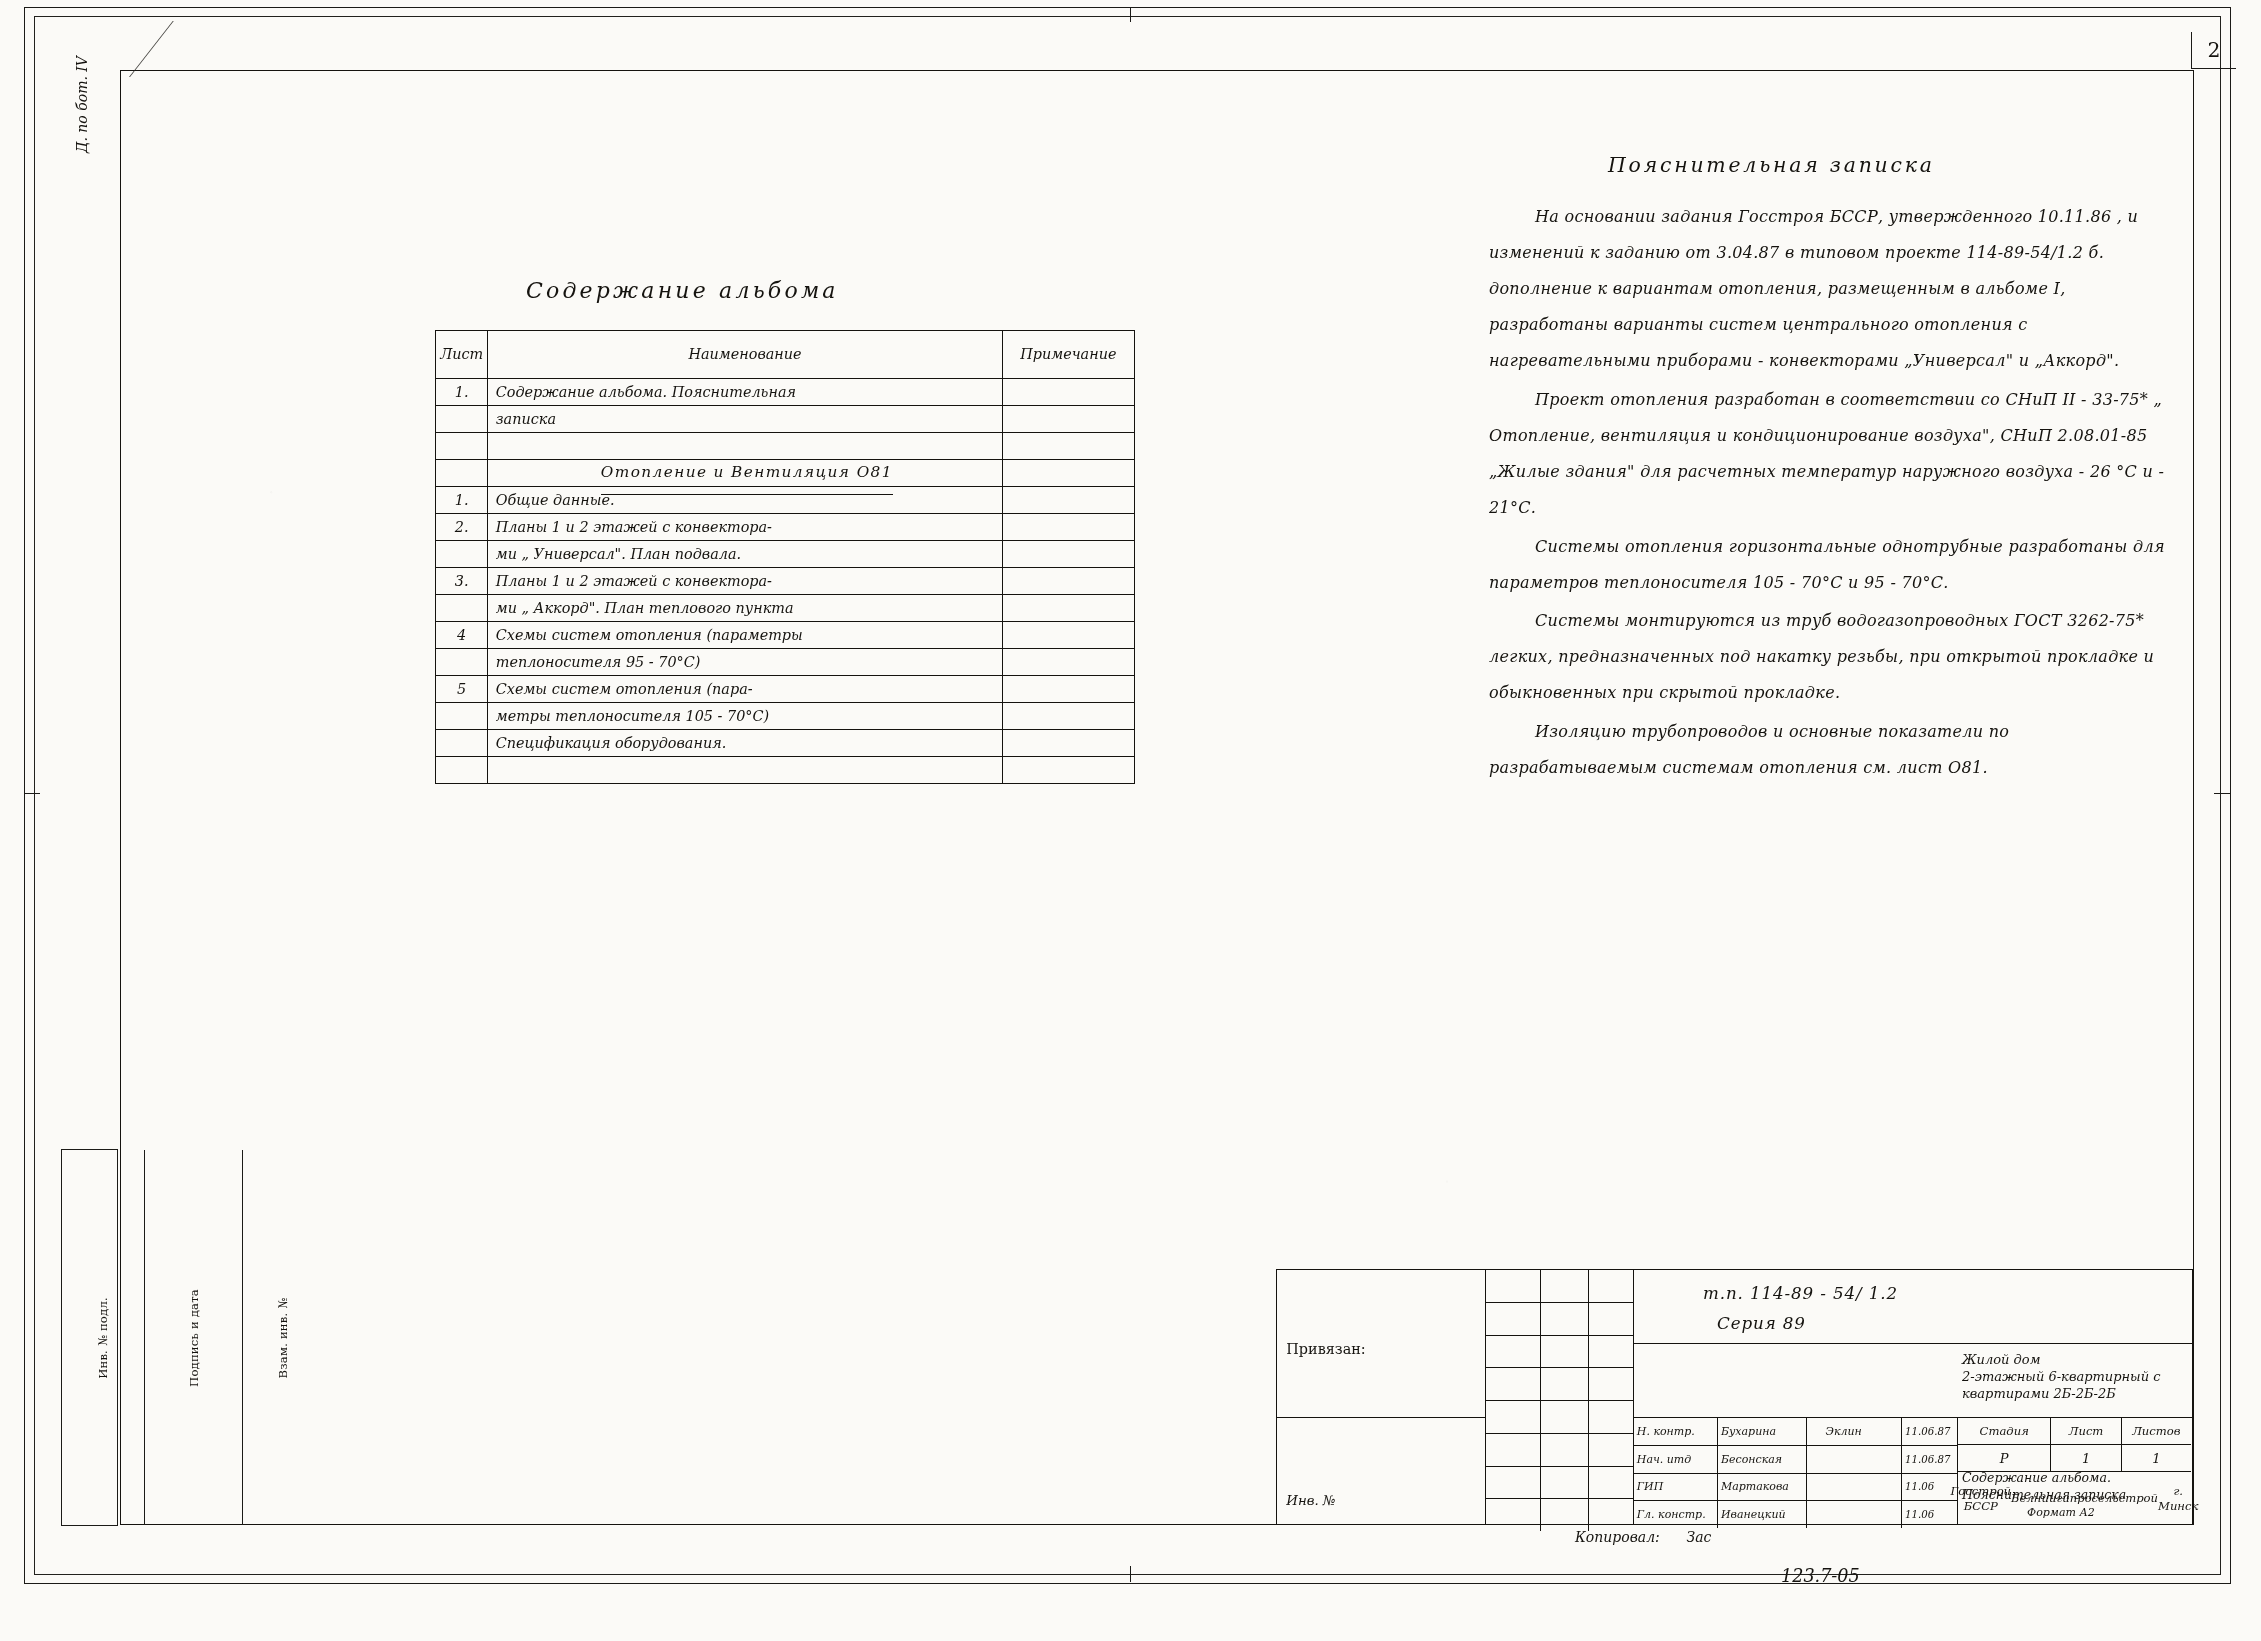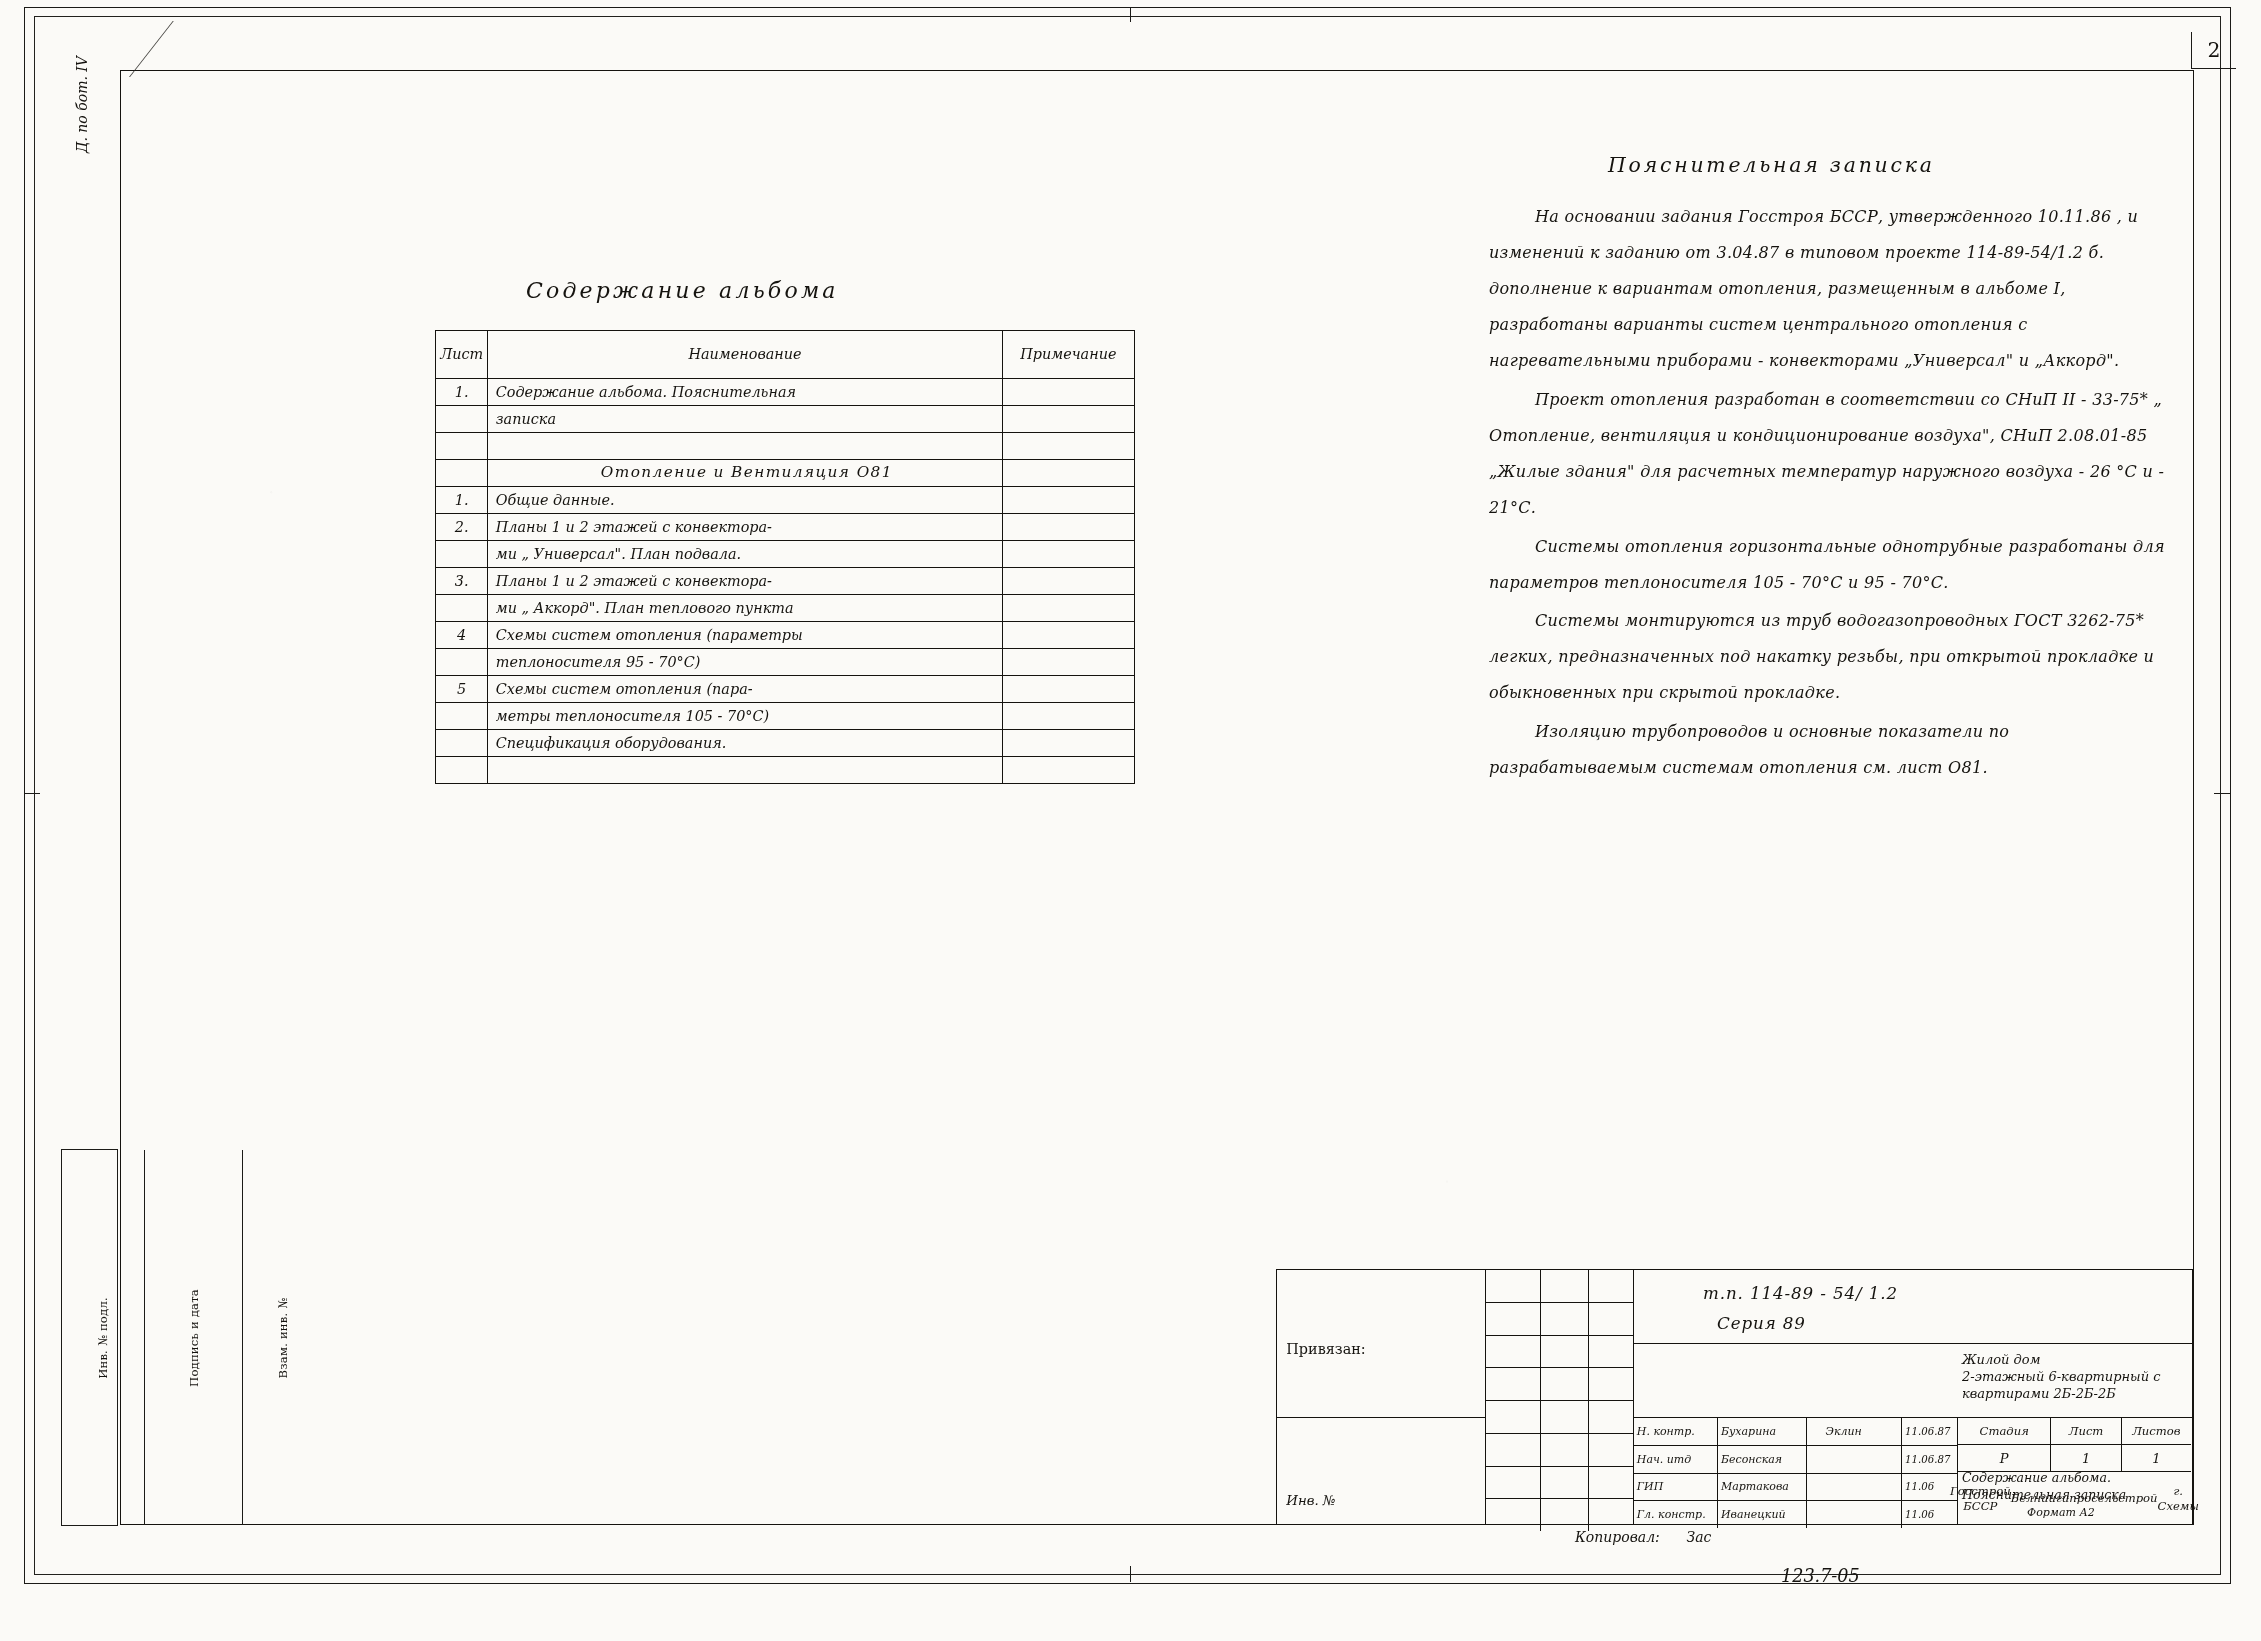--- a/index.html
+++ b/index.html
@@ -153,21 +153,21 @@
   }
   table.toc td.name {
     padding-left: 7.4px;
   }
   table.toc tr { height: 27px; }
   .hdr-sect {
     text-align: center;
     font-size: 15.3px;
     letter-spacing: 1.4px;
   }
-  .hdr-sect span { border-bottom: 0.9px solid #15130f; padding-bottom: 5px; }
+  .hdr-sect span { border-bottom: 0.9px solid #15130f; padding-bottom: 13px; }
 
   
   .note-title {
     position: absolute;
     left: 1608px;
     top: 153px;
     font-family: "DejaVu Serif", serif;
     font-style: italic;
     font-size: 20.4px;
     letter-spacing: 2.8px;
@@ -622,21 +622,21 @@
       <div class="w-lists">Листов</div>
     </div>
     <div class="vals">
       <div class="w-stad">Р</div>
       <div class="w-list">1</div>
       <div class="w-lists">1</div>
     </div>
     <div class="tb-org">
       <div>Госстрой БССР</div>
       <div>Белниигипросельстрой</div>
-      <div>г. Схемы</div>
+      <div>г. Минск</div>
     </div>
   </div>
 
 </div>
 
 <div class="copier">
   <span>Копировал:</span>
   &nbsp;&nbsp;&nbsp;&nbsp;
   <span>Зас</span>
 </div>

